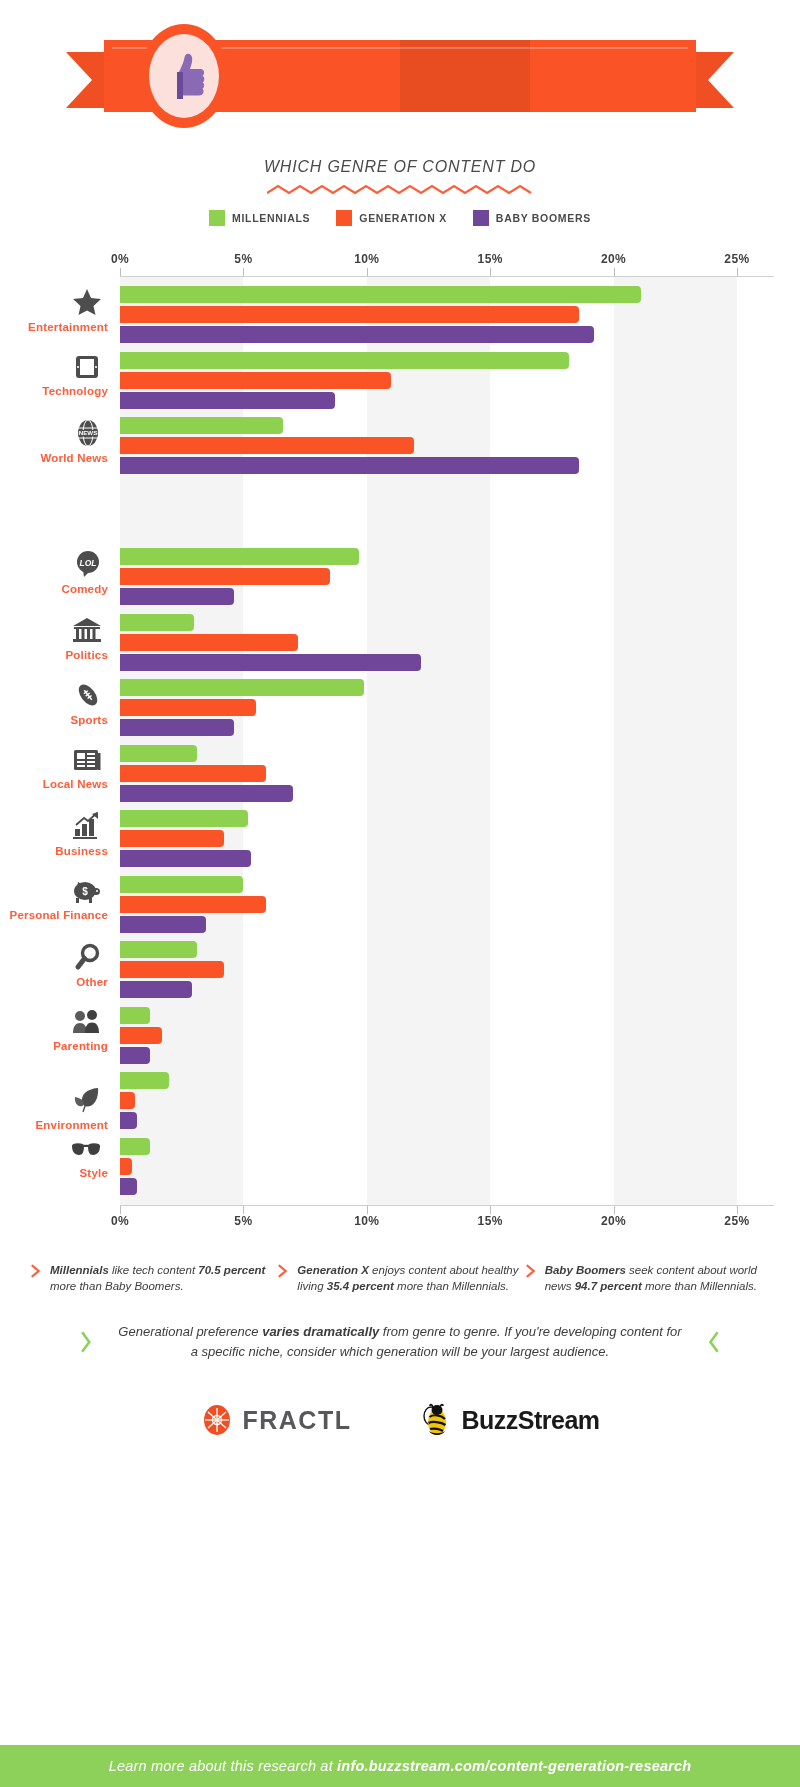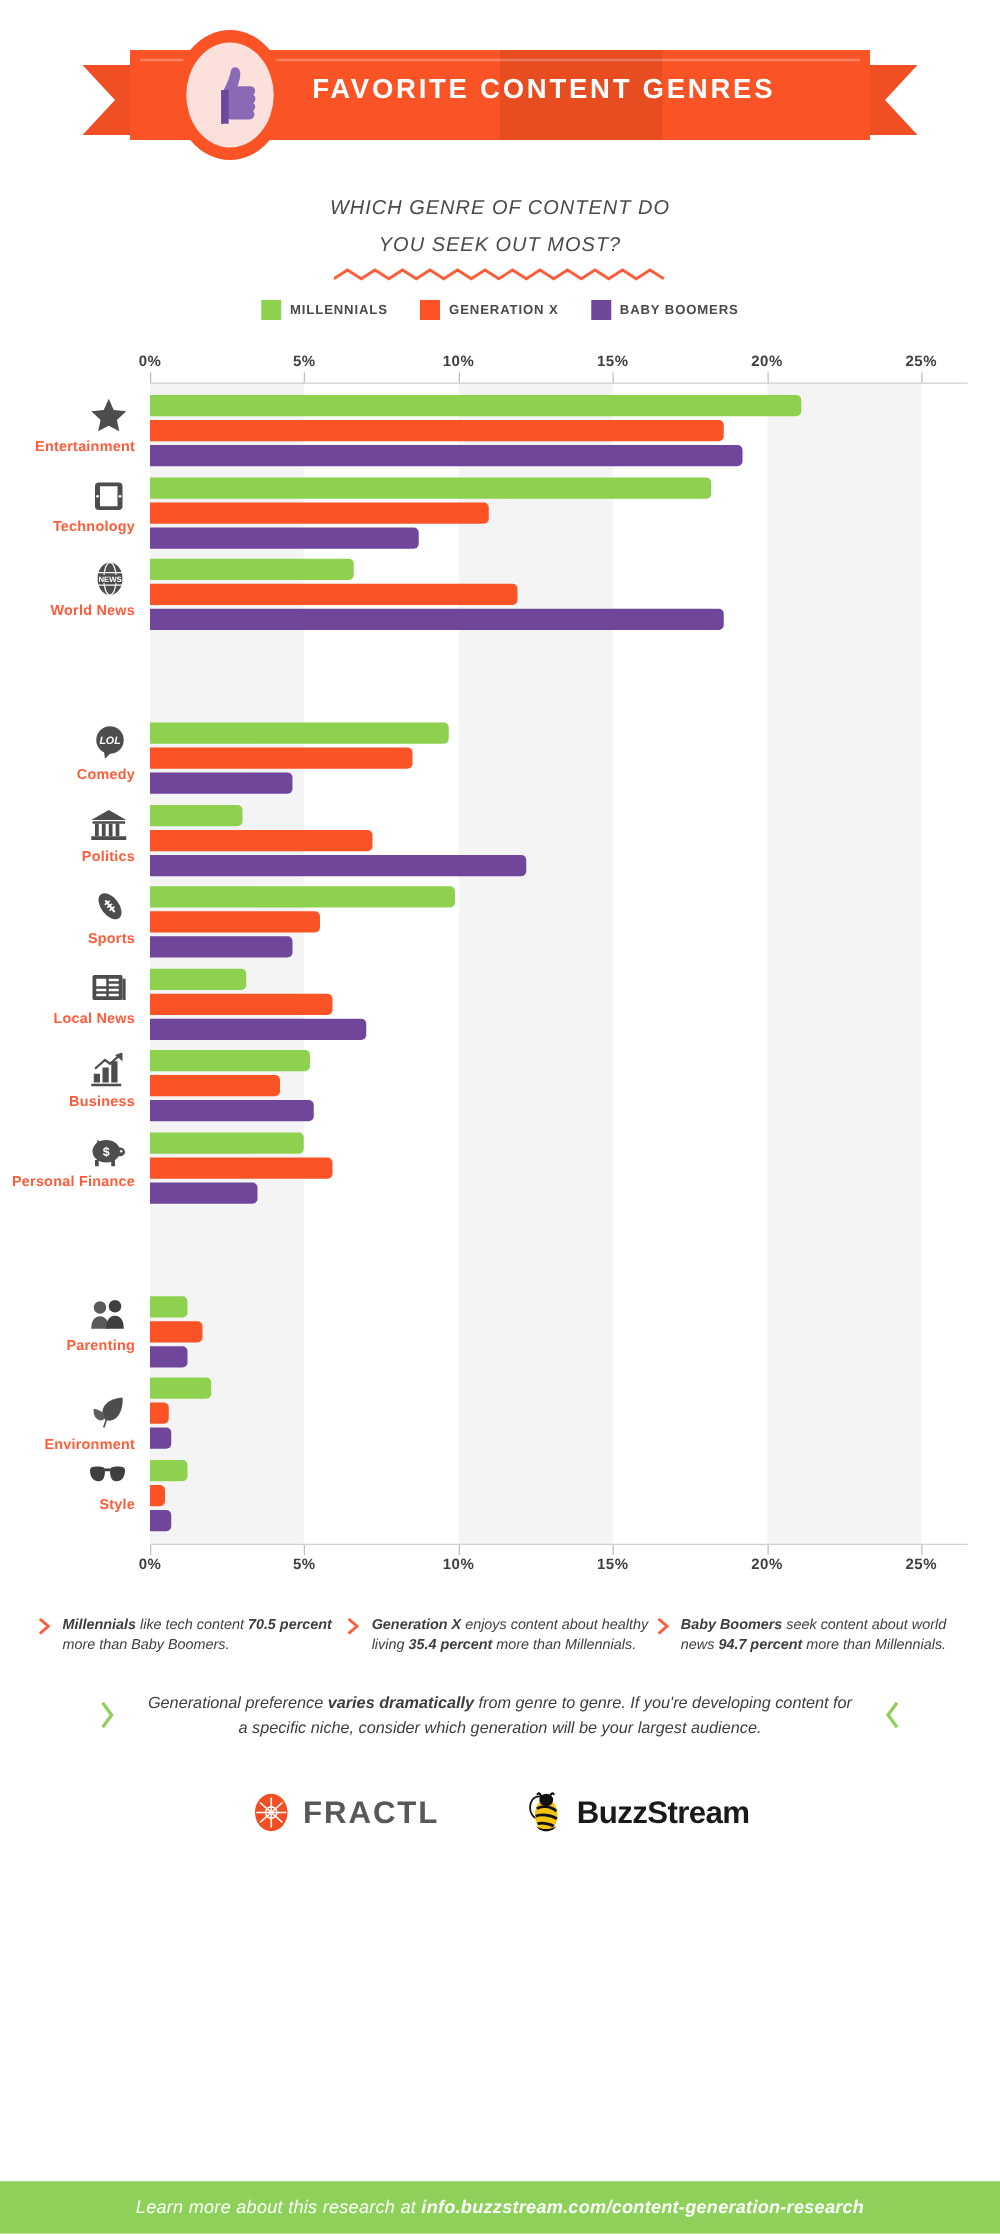--- a/index.html
+++ b/index.html
@@ -206,21 +206,20 @@
     height: 17px;
     border-radius: 0 4px 4px 0;
     margin-bottom: 3px;
   }
 
   
   .notes {
     display: flex;
     margin: 4px 30px 0 30px;
     gap: 2px;
-    justify-content: flex-end;
   }
   .note {
     display: flex;
     gap: 8px;
     flex: 1;
   }
   .note-chev { flex: none; padding-top: 2px; }
   .note-text {
     font-size: 11.5px;
     line-height: 16px;
@@ -290,35 +289,33 @@
 </head>
 <body>
 
 <div class="header-wrap">
   <div class="ribbon-tail-l"></div>
   <div class="ribbon-tail-r"></div>
   <div class="ribbon-fold-l"></div>
   <div class="ribbon-fold-r"></div>
   <div class="ribbon-main"></div>
   <div class="ribbon-shade"></div>
-  <div class="ribbon-title">FAVORITE CONTENT GENRES</div>
   <div class="badge-circle">
     <div class="badge-inner">
       <svg class="thumb" viewBox="0 0 44 50">
         <path d="M14 20 L14 47 L16 47 L16 20 Z" fill="#6b4a9e"></path>
         <path d="M16 20 C16 20 18 16 20 11 C22 6 21 3 24 2 C28 1 30 5 29 10 C28.3 13.5 27 17 27 17 L37 17 C40 17 41.5 19 41 21.5 C40.7 23 39.5 24 39.5 24 C41 24.5 41.6 26 41.2 28 C40.9 29.7 39.6 30.5 39.6 30.5 C41 31.2 41.4 32.7 41 34.4 C40.7 36 39.4 36.8 39.4 36.8 C40.5 37.6 40.8 39 40.4 40.5 C39.9 42.5 38.2 43.5 36 43.5 L22 43.5 C18.5 43.5 16 42 16 39 Z" fill="#8a6ab5"></path>
         <path d="M14 20 L20 20 L20 47 L14 47 Z" fill="#6b4a9e"></path>
       </svg>
     </div>
   </div>
 </div>
 
 <div>
   <div class="subtitle">WHICH GENRE OF CONTENT DO</div>
-  <div class="subtitle">YOU SEEK OUT MOST?</div>
   <svg class="zigzag" width="266" height="12" viewBox="0 0 266 12">
     <polyline points="0,9 11,2 22,9 33,2 44,9 55,2 66,9 77,2 88,9 99,2 110,9 121,2 132,9 143,2 154,9 165,2 176,9 187,2 198,9 209,2 220,9 231,2 242,9 253,2 264,9" fill="none" stroke="#ff5c39" stroke-width="2.2"></polyline>
   </svg>
 </div>
 
 <div class="legend">
   <div class="legend-item">
     <span class="legend-swatch" style="background:#8ed14f"></span>
     <span class="legend-label">MILLENNIALS</span>
   </div>
@@ -513,20 +510,34 @@
                 <text x="15" y="17" font-size="10" font-family="Liberation Sans, sans-serif" font-weight="bold" fill="#fff" text-anchor="middle">$</text>
               </svg></span>
             <span class="row-name">Personal Finance</span>
           </div>
           <div class="bars" style="top: 2px;">
             <div class="bar" title="MILLENNIALS: 5%" style="width: 123.396px; background: rgb(142, 209, 79);"></div>
             <div class="bar" title="GENERATION X: 5.9%" style="width: 145.608px; background: rgb(250, 83, 37);"></div>
             <div class="bar" title="BABY BOOMERS: 3.5%" style="width: 86.3774px; background: rgb(112, 70, 155);"></div>
           </div>
         </div>
+        <div class="row" style="top: 663px; height: 65.5px;">
+          <div class="row-label" style="top: 4px;">
+            <span class="row-icon"><svg width="28" height="28" viewBox="0 0 28 28">
+                <circle cx="16" cy="10" r="7.5" fill="none" stroke="#4d4d4d" stroke-width="3.4"></circle>
+                <line x1="10.5" y1="15.5" x2="4" y2="24" stroke="#4d4d4d" stroke-width="5" stroke-linecap="round"></line>
+              </svg></span>
+            <span class="row-name">Other</span>
+          </div>
+          <div class="bars" style="top: 2px;">
+            <div class="bar" title="MILLENNIALS: 3.1%" style="width: 76.5057px; background: rgb(142, 209, 79);"></div>
+            <div class="bar" title="GENERATION X: 4.2%" style="width: 103.653px; background: rgb(250, 83, 37);"></div>
+            <div class="bar" title="BABY BOOMERS: 2.9%" style="width: 71.5698px; background: rgb(112, 70, 155);"></div>
+          </div>
+        </div>
         <div class="row" style="top: 728.5px; height: 65.5px;">
           <div class="row-label" style="top: 4px;">
             <span class="row-icon"><svg width="32" height="26" viewBox="0 0 32 26">
                 <circle cx="10" cy="7" r="5" fill="#5a5a5a"></circle>
                 <path d="M3 24 C3 17 6 14 10 14 C14 14 17 17 17 24 Z" fill="#5a5a5a"></path>
                 <circle cx="22" cy="6" r="5" fill="#3f3f3f"></circle>
                 <path d="M15 24 C15 16.5 18 13.5 22 13.5 C26 13.5 29 16.5 29 24 Z" fill="#3f3f3f"></path>
               </svg></span>
             <span class="row-name">Parenting</span>
           </div>

